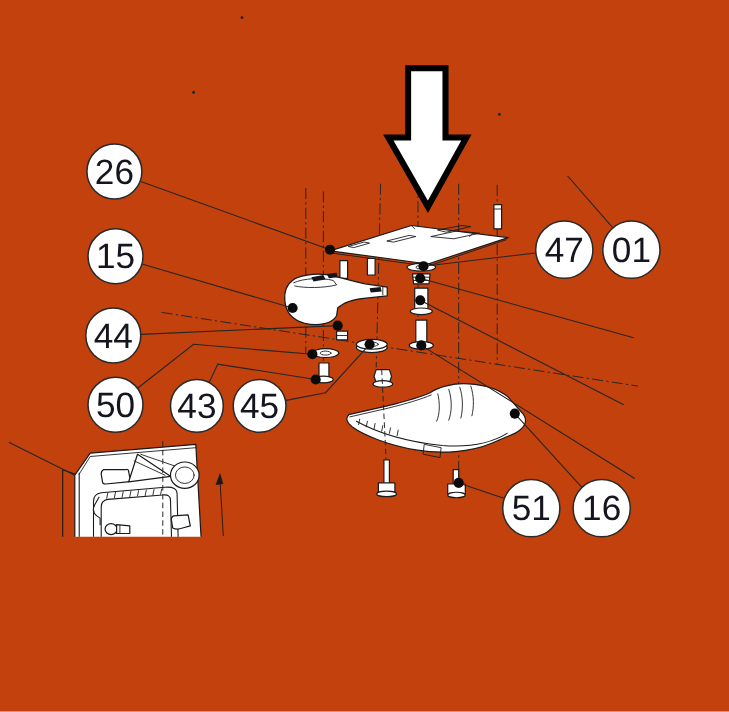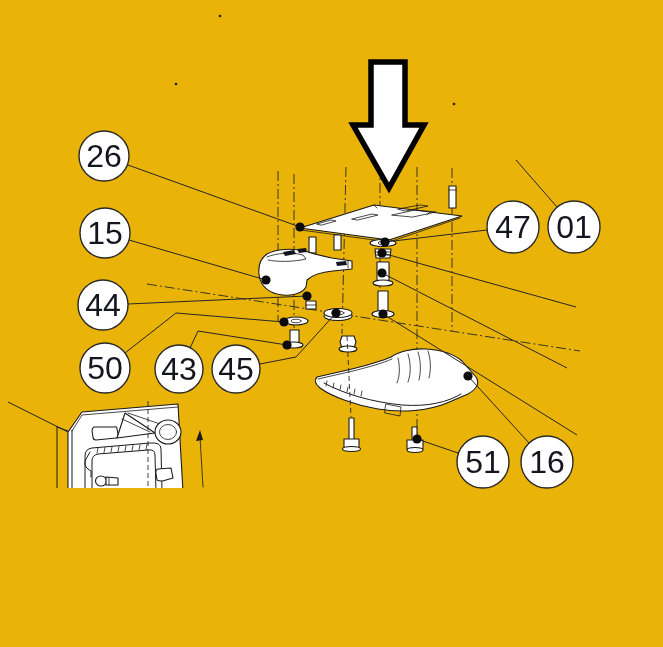--- a/index.html
+++ b/index.html
@@ -1,16 +1,16 @@
 <!DOCTYPE html>
 <html><head>
 <meta charset="utf-8">
 <style>
   html,body{margin:0;padding:0;background:#ffffff;}
-  .stage{position:relative;width:663px;height:647px;background:#eab308;overflow:hidden;}
+  .stage{position:relative;width:663px;height:647px;background:#c2410c;overflow:hidden;}
   svg{display:block;}
   .part{fill:#ffffff;stroke:#1a1a1a;stroke-width:1.1;stroke-linejoin:round;stroke-linecap:round;}
   .part-line{fill:none;stroke:#1a1a1a;stroke-width:1;stroke-linejoin:round;stroke-linecap:round;}
   .thin{stroke-width:0.8;}
   .dark{fill:#15151f;stroke:none;}
   .cl{stroke:#262626;stroke-width:0.9;fill:none;}
   .dashdot{stroke-dasharray:10 3 2 3;}
   .dash{stroke-dasharray:5 3;}
   .leader{stroke:#262626;stroke-width:1;fill:none;}
   .dot{fill:#0b0b0b;stroke:none;}

